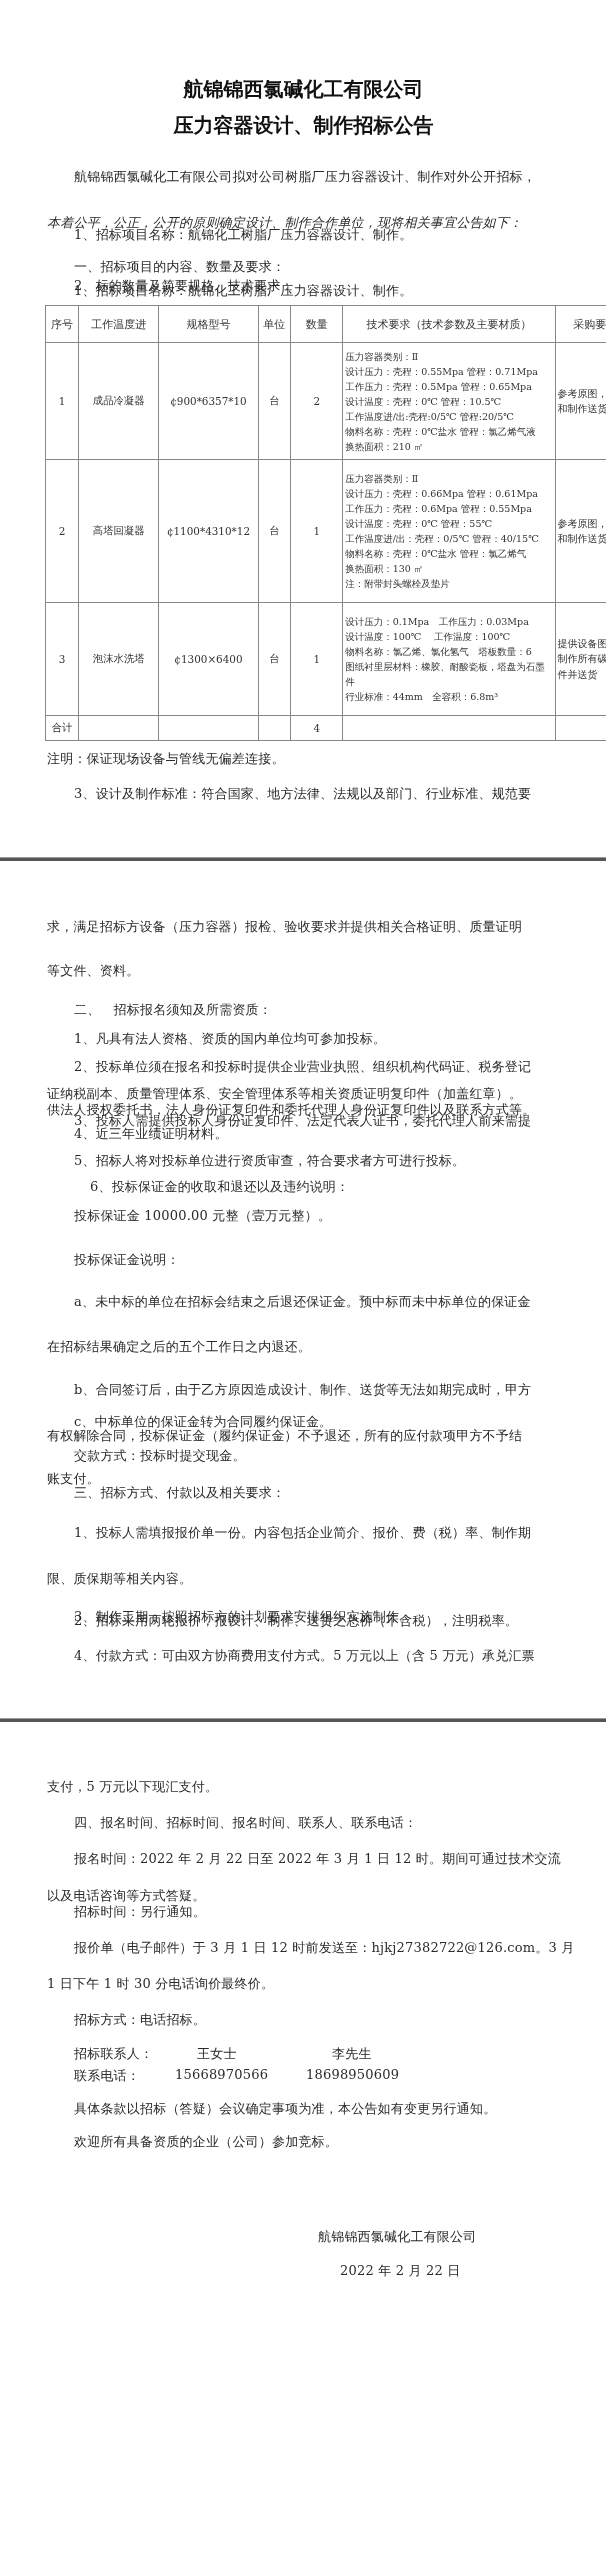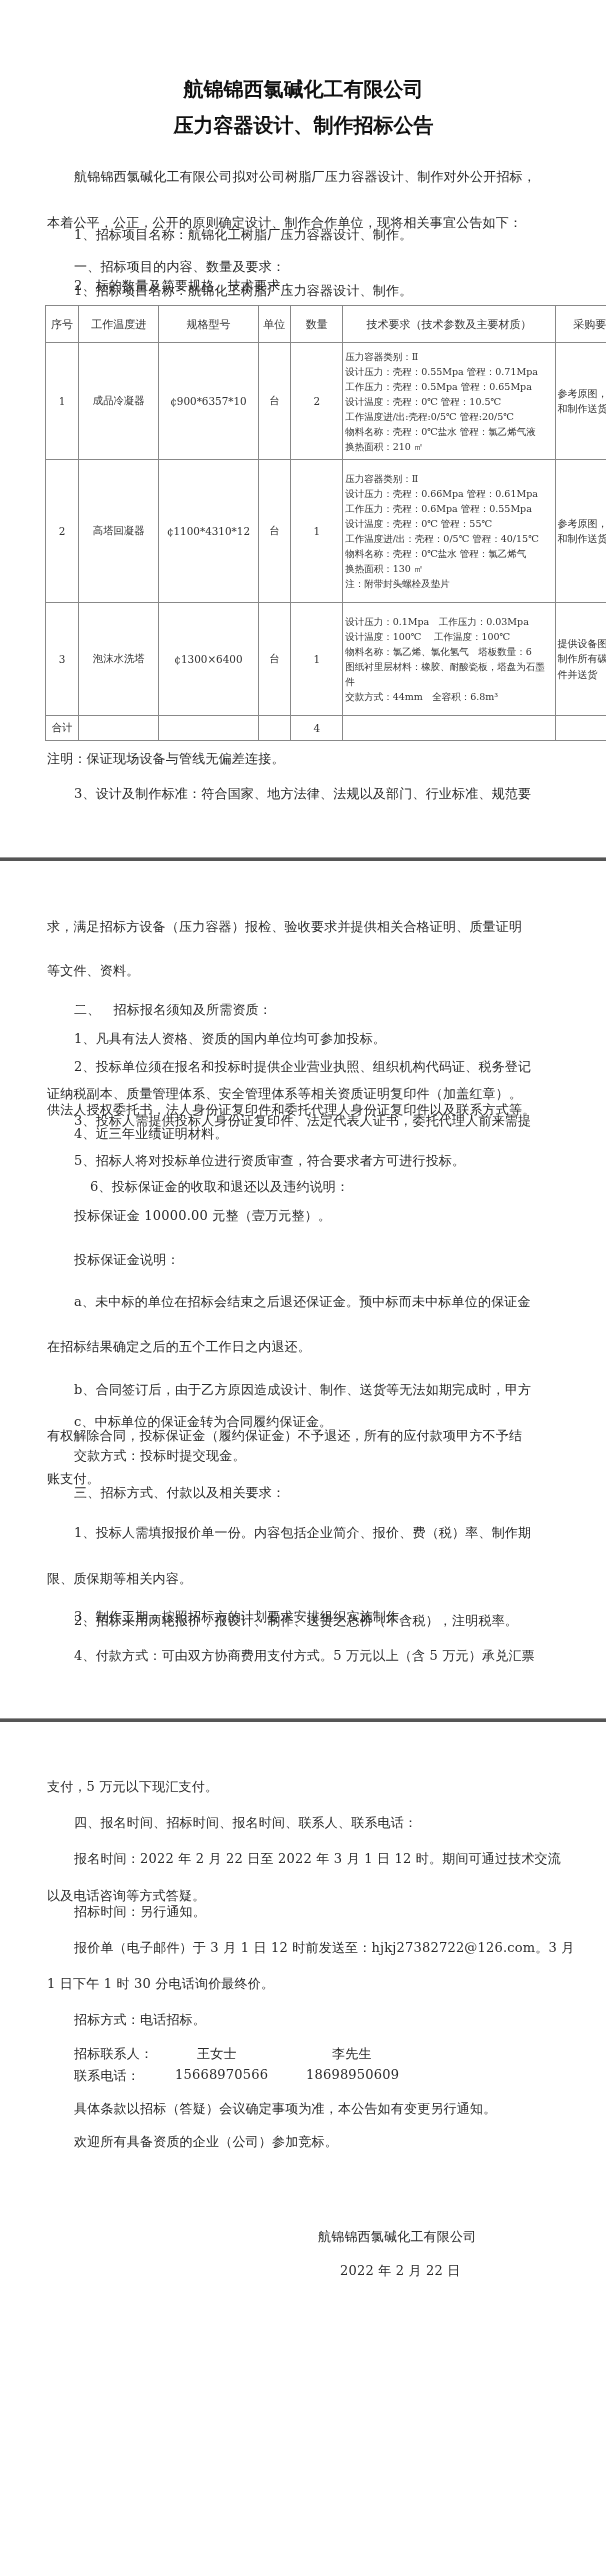--- a/index.html
+++ b/index.html
@@ -24,21 +24,21 @@
   table.spec td.req { text-align: left; line-height: 15.4px; font-size: 10px; }
   .line { display: block; }
 </style>
 </head>
 <body>
 
 <div class="abs title" style="top:76px;">航锦锦西氯碱化工有限公司</div>
 <div class="abs title" style="top:112px;">压力容器设计、制作招标公告</div>
 
 <div class="abs p" style="left:74px; top:168px;">航锦锦西氯碱化工有限公司拟对公司树脂厂压力容器设计、制作对外公开招标，</div>
-<div class="abs p" style="left:47px; top:214px;">本着公平，公正，公开的原则确定设计、制作合作单位，现将相关事宜公告如下：</div>
+<div class="abs p" style="left:47px; top:214px;font-style:italic;">本着公平，公正，公开的原则确定设计、制作合作单位，现将相关事宜公告如下：</div>
 
 <div class="abs p" style="left:74px; top:258px;">一、招标项目的内容、数量及要求：</div>
 
 <div class="abs p" style="left:74px; top:229px;"></div>
 
 <div class="abs p" style="left:74px; top:226px;"></div>
 
 <div class="abs p" style="left:74px; top:226px;"></div>
 
 <div class="abs p" style="left:74px; top:225px;"></div>
@@ -128,21 +128,21 @@
       <td class="c">3</td>
       <td class="c">泡沫水洗塔</td>
       <td class="c">¢1300×6400</td>
       <td class="c">台</td>
       <td class="c">1</td>
       <td class="tech">
         <span class="line">设计压力：0.1Mpa　工作压力：0.03Mpa</span>
         <span class="line">设计温度：100℃　 工作温度：100℃</span>
         <span class="line">物料名称：氯乙烯、氯化氢气　塔板数量：6</span>
         <span class="line">图纸衬里层材料：橡胶、耐酸瓷板，塔盘为石墨件</span>
-        <span class="line">交款方式：44mm　全容积：6.8m³</span>
+        <span class="line">行业标准：44mm　全容积：6.8m³</span>
       </td>
       <td class="req">
         <span class="line">提供设备图纸、</span>
         <span class="line">制作所有碳钢</span>
         <span class="line">件并送货</span>
       </td>
     </tr>
     <tr style="height:24.5px;">
       <td class="c">合计</td>
       <td></td>

